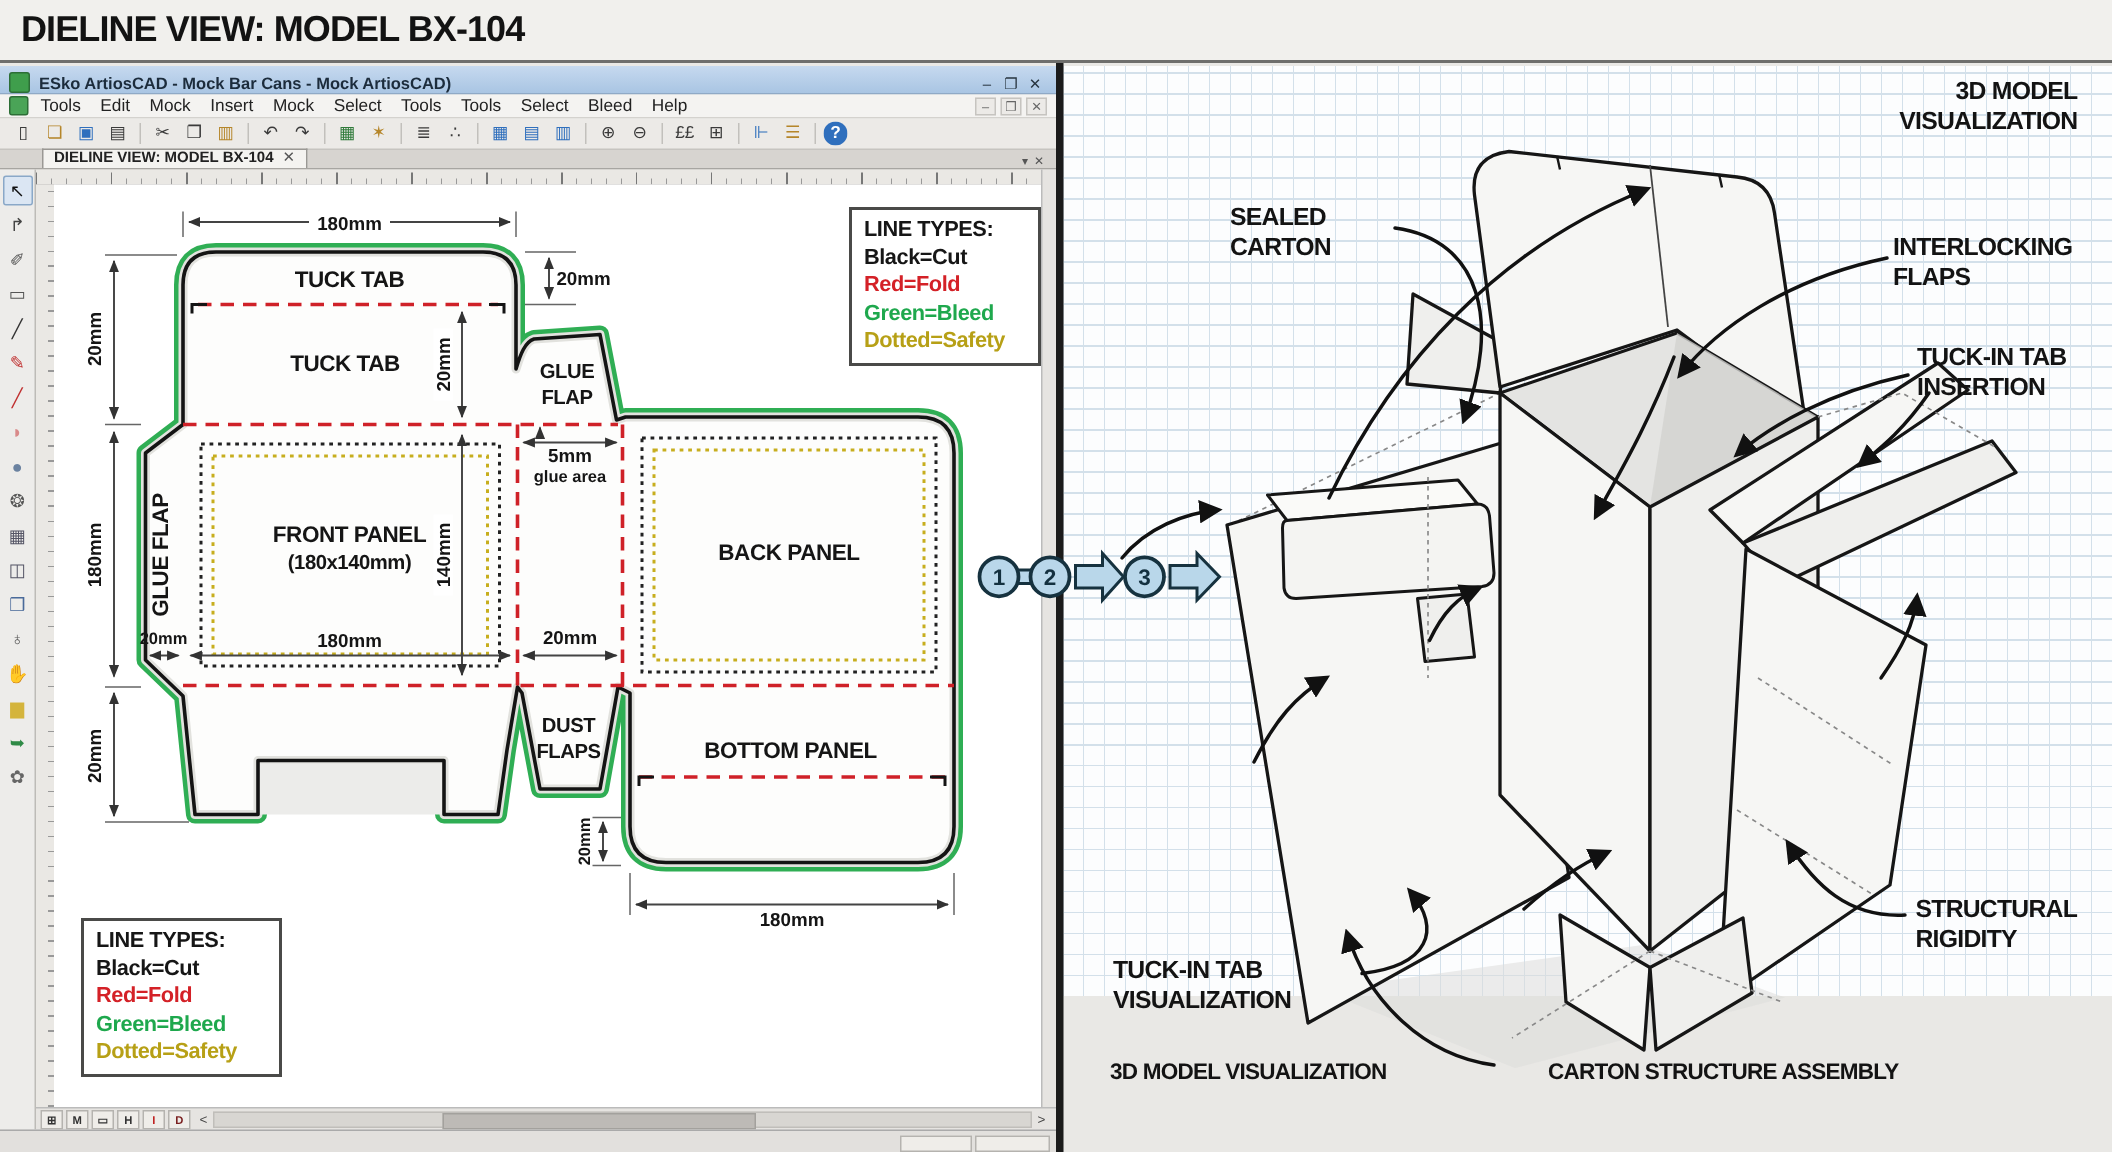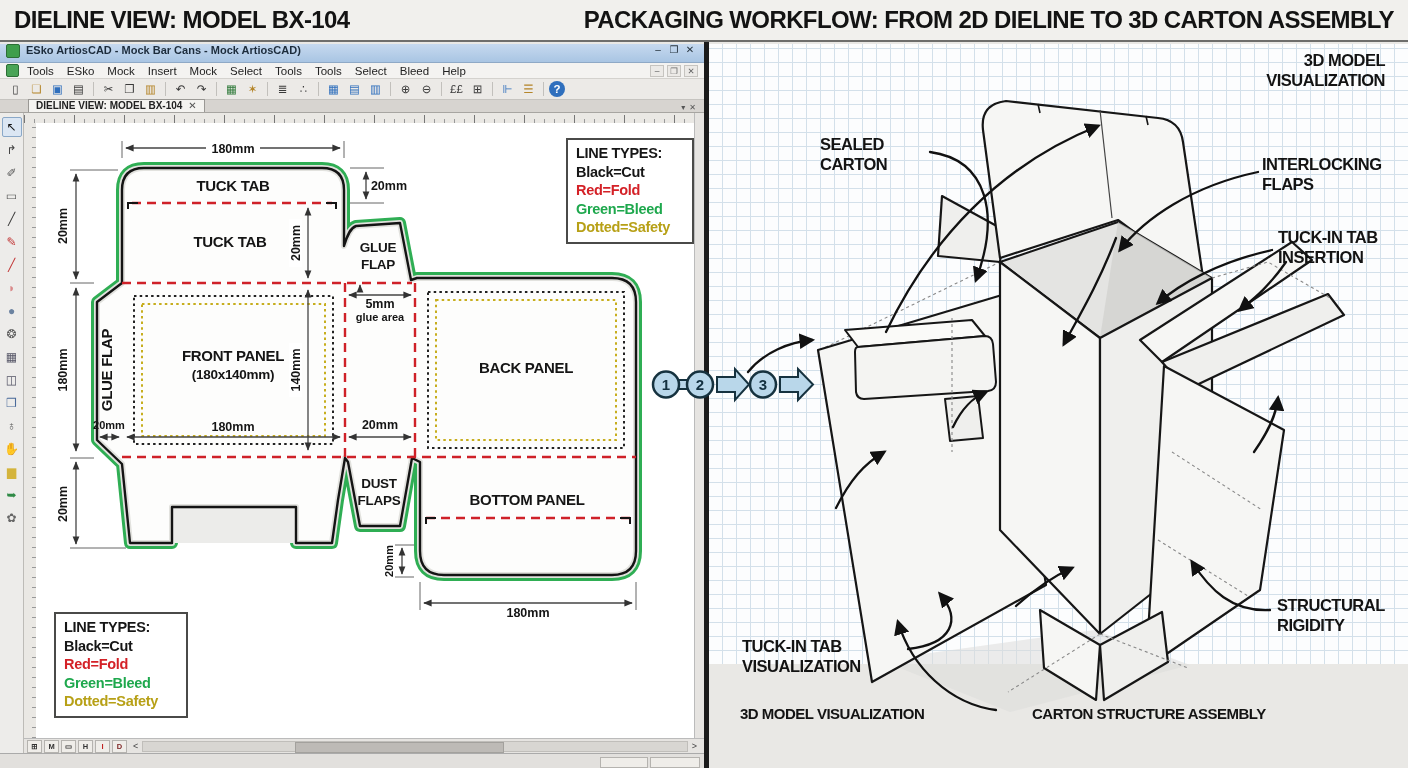--- a/index.html
+++ b/index.html
@@ -8,21 +8,21 @@
   .abs{position:absolute}
 
   
   #header{left:0;top:0;width:1408px;height:42px;background:#f1f0ed;
           border-bottom:2px solid #6e6e6c;display:flex;justify-content:space-between;
           align-items:center;padding:0 14px;box-sizing:border-box}
   #header .t{font-size:24px;font-weight:700;letter-spacing:-0.6px;color:#131313}
 
   
   #titlebar{left:0;top:44px;width:704px;height:19px;
-            background:linear-gradient(#c6d9ef,#a9c5e3);display:flex;align-items:flex-start;
+            background:linear-gradient(#c6d9ef,#a9c5e3);display:flex;align-items:flex-end;
             padding:0 6px;box-sizing:border-box;border-bottom:1px solid #8fa9c6}
   #titlebar .appico{width:12px;height:12px;background:#3f9e4c;border:1px solid #2c6e36;
             border-radius:2px;margin-right:6px;display:inline-block}
   #titlebar .tt{font-size:11px;font-weight:700;color:#1c2c3c;flex:1;white-space:nowrap;overflow:hidden}
   .wbtn{font-size:10px;color:#27343f;width:16px;text-align:center;cursor:default}
 
   #menubar{left:0;top:63px;width:704px;height:16px;background:#f4f3f1;display:flex;
            align-items:center;padding:0 6px;box-sizing:border-box;border-bottom:1px solid #d4d2ce}
   #menubar .mico{width:11px;height:11px;background:#4aa457;border:1px solid #2c6e36;border-radius:2px;margin-right:8px}
   #menubar .mi{font-size:11.5px;color:#222;margin-right:13px;white-space:nowrap}
@@ -125,35 +125,34 @@
   .e2{fill:#efefed;stroke:#161616;stroke-width:2.2;stroke-linejoin:round}
   .e3{fill:#e4e4e2;stroke:#161616;stroke-width:2;stroke-linejoin:round}
   .gd{fill:none;stroke:#888;stroke-width:1.1;stroke-dasharray:3 3}
   .ar{fill:none;stroke:#111;stroke-width:2.3;stroke-linecap:round}
 </style>
 </head>
 <body>
 
 <div id="header" class="abs">
   <div class="t">DIELINE VIEW: MODEL BX-104</div>
-  <div class="t">PACKAGING WORKFLOW: FROM 2D DIELINE TO 3D CARTON ASSEMBLY</div>
 </div>
 
 <div id="titlebar" class="abs">
   <span class="appico"></span>
   <span class="tt">ESko ArtiosCAD - Mock Bar Cans - Mock ArtiosCAD)</span>
   <span class="wbtn">–</span>
   <span class="wbtn">❐</span>
   <span class="wbtn">✕</span>
 </div>
 
 <div id="menubar" class="abs">
   <span class="mico"></span>
   <span class="mi">Tools</span>
-  <span class="mi">ESko</span>
+  <span class="mi">Edit</span>
   <span class="mi">Mock</span>
   <span class="mi">Insert</span>
   <span class="mi">Mock</span>
   <span class="mi">Select</span>
   <span class="mi">Tools</span>
   <span class="mi">Tools</span>
   <span class="mi">Select</span>
   <span class="mi">Bleed</span>
   <span class="mi">Help</span>
   <span class="mctrl">

